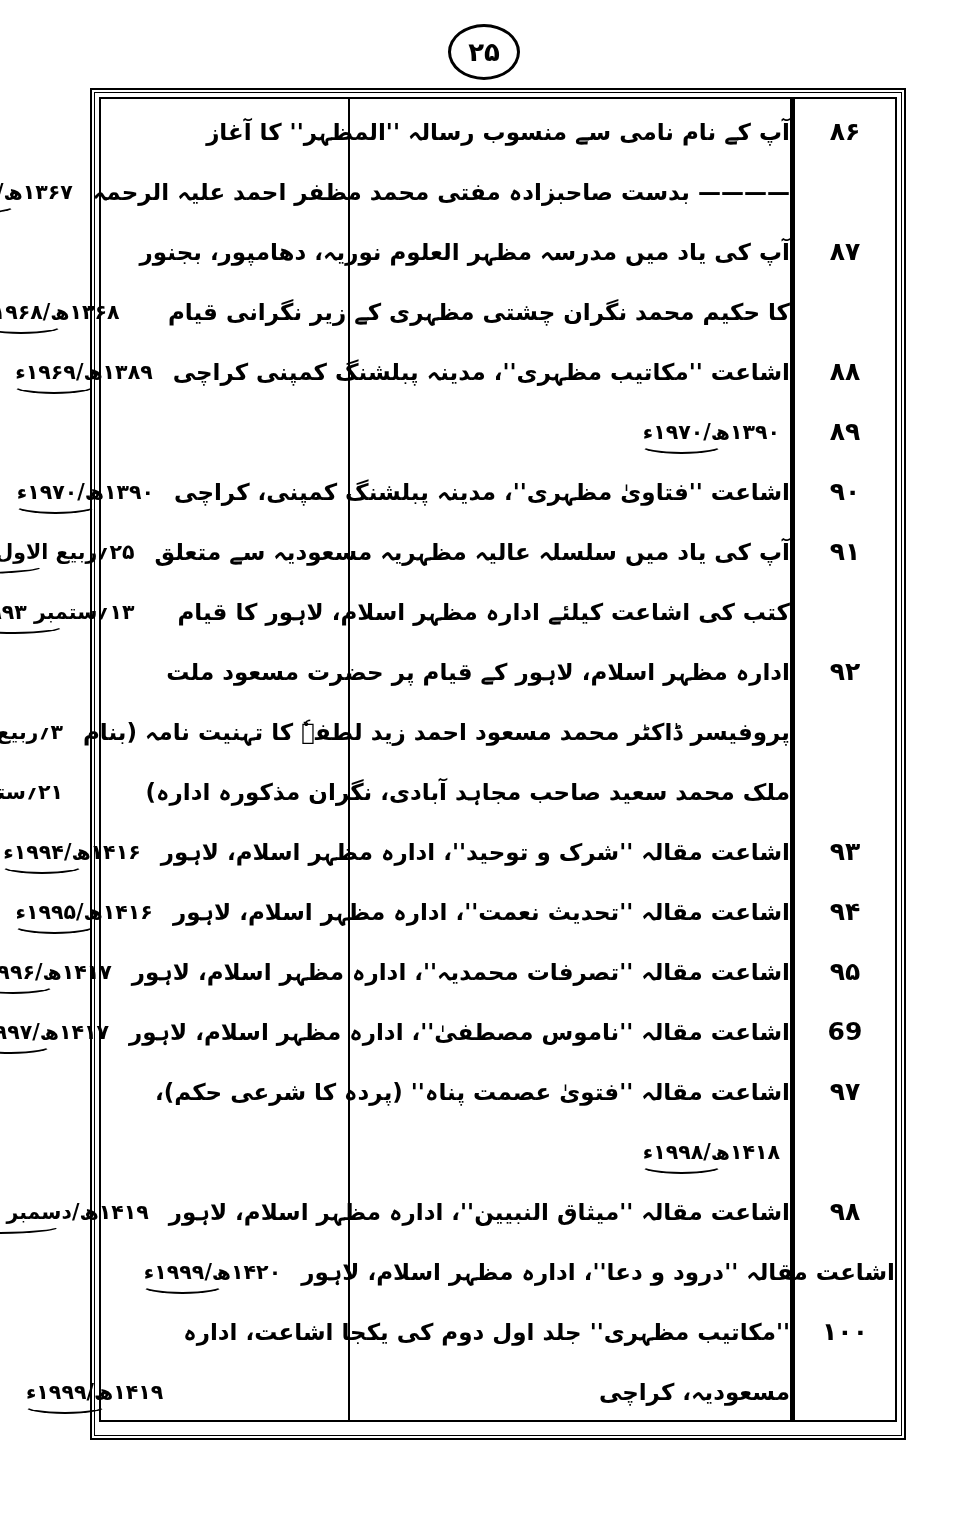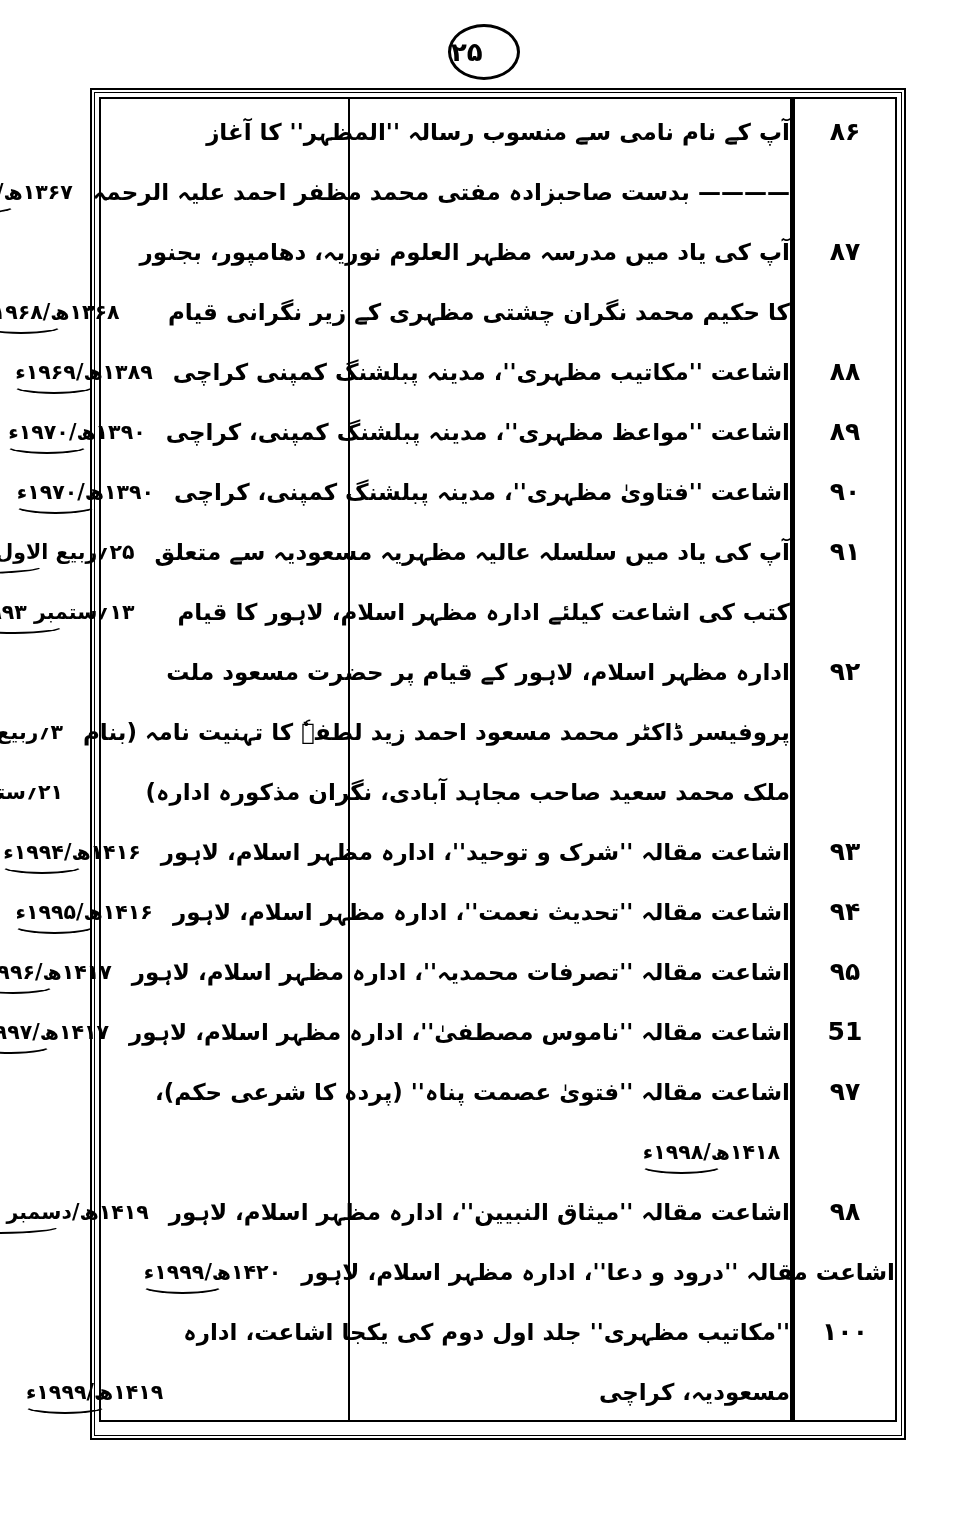--- a/index.html
+++ b/index.html
@@ -7,21 +7,21 @@
     position:relative; width:960px; height:1528px; margin:0 auto;
     background:#ffffff; color:#000;
     font-family:"DejaVu Sans", sans-serif;
     overflow:hidden;
   }
   
   .page-oval{
     position:absolute; top:24px; left:448px;
     width:66px; height:50px;
     border:3.5px solid #000; border-radius:50%;
-    display:flex; align-items:center; justify-content:flex-end;
+    display:flex; align-items:center; justify-content:center;
     font-size:26px; font-weight:bold;
   }
   
   .frame-outer{
     position:absolute; top:88px; left:90px;
     width:816px; height:1352px;
     border:2px solid #000; box-sizing:border-box;
   }
   .frame-mid{
     position:absolute; inset:2px;
@@ -113,21 +113,20 @@
                 <div class="lrow">
                   <div class="c-text"><span class="fit">اشاعت ''مکاتیب مظہری''، مدینہ پبلشنگ کمپنی کراچی</span></div>
                   <div class="c-date"><span class="fit swash">۱۳۸۹ھ/۱۹۶۹ء</span></div>
                 </div>
               </div>
             </div>
             <div class="trow">
               <div class="c-num">۸۹</div>
               <div class="c-body">
                 <div class="lrow">
-                  <div class="c-text"><span class="fit">اشاعت ''مواعظ مظہری''، مدینہ پبلشنگ کمپنی، کراچی</span></div>
                   <div class="c-date"><span class="fit swash">۱۳۹۰ھ/۱۹۷۰ء</span></div>
                 </div>
               </div>
             </div>
             <div class="trow">
               <div class="c-num">۹۰</div>
               <div class="c-body">
                 <div class="lrow">
                   <div class="c-text"><span class="fit">اشاعت ''فتاویٰ مظہری''، مدینہ پبلشنگ کمپنی، کراچی</span></div>
                   <div class="c-date"><span class="fit swash">۱۳۹۰ھ/۱۹۷۰ء</span></div>
@@ -185,21 +184,21 @@
             <div class="trow">
               <div class="c-num">۹۵</div>
               <div class="c-body">
                 <div class="lrow">
                   <div class="c-text"><span class="fit">اشاعت مقالہ ''تصرفات محمدیہ''، ادارہ مظہر اسلام، لاہور</span></div>
                   <div class="c-date"><span class="fit swash">۱۴۱۷ھ/۱۹۹۶ء</span></div>
                 </div>
               </div>
             </div>
             <div class="trow">
-              <div class="c-num">51</div>
+              <div class="c-num">69</div>
               <div class="c-body">
                 <div class="lrow">
                   <div class="c-text"><span class="fit">اشاعت مقالہ ''ناموس مصطفیٰ''، ادارہ مظہر اسلام، لاہور</span></div>
                   <div class="c-date"><span class="fit swash">۱۴۱۷ھ/۱۹۹۷ء</span></div>
                 </div>
               </div>
             </div>
             <div class="trow">
               <div class="c-num">۹۷</div>
               <div class="c-body">

